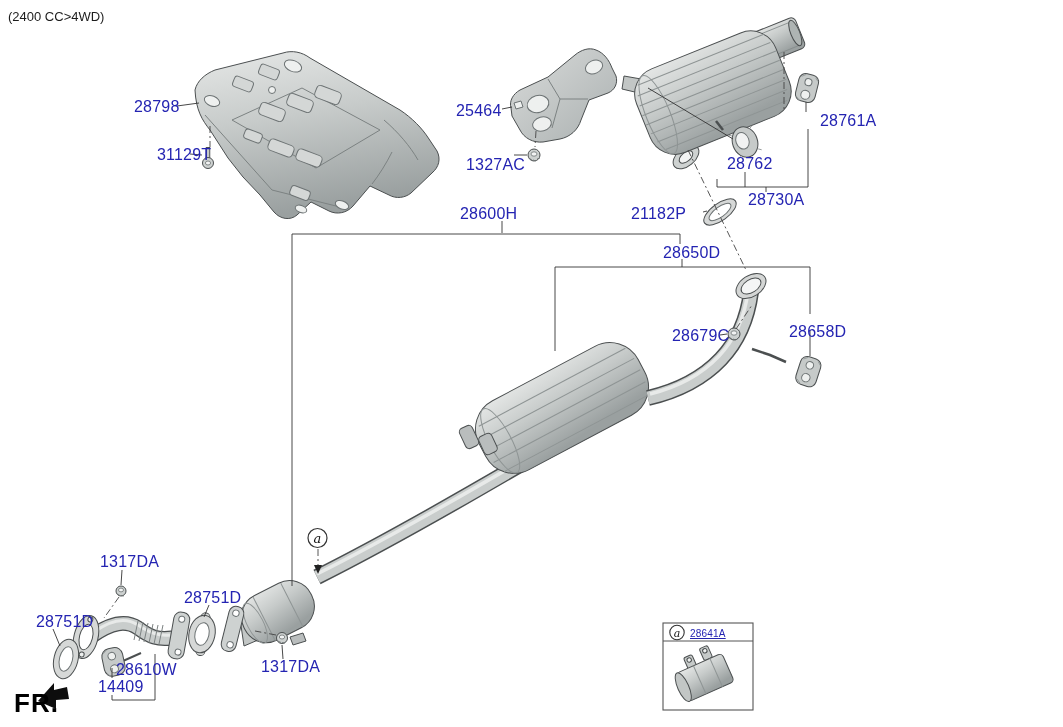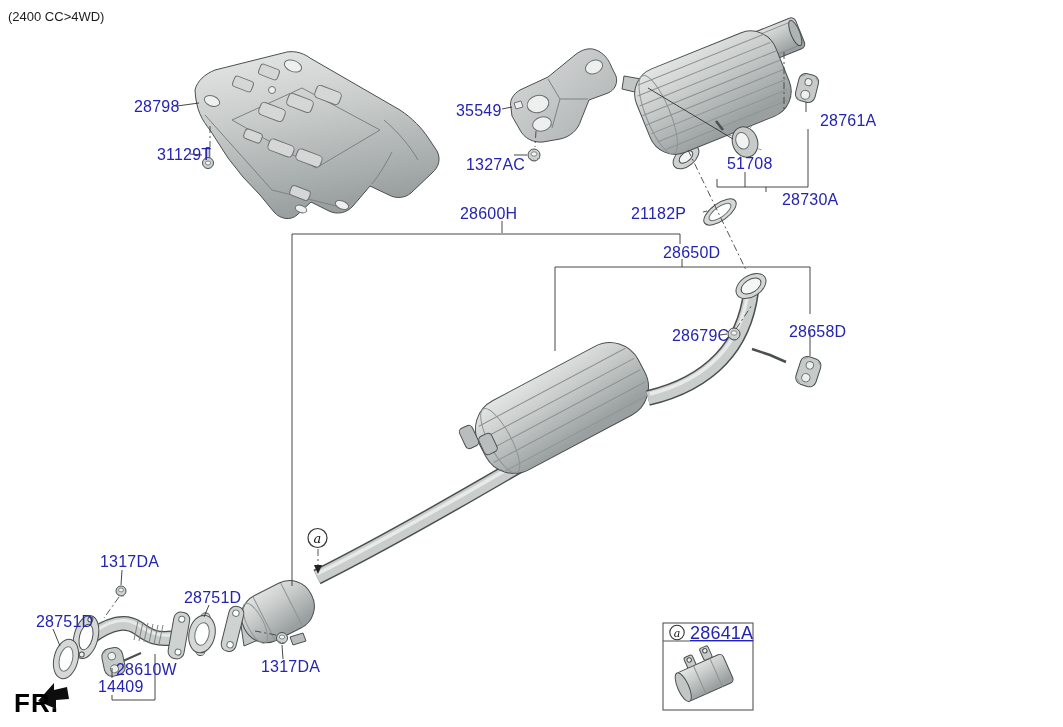--- a/index.html
+++ b/index.html
@@ -13,21 +13,21 @@
   html,body{margin:0;padding:0;background:#ffffff;}
   #stage{
     position:relative;width:1063px;height:727px;background:#ffffff;
     font-family:"Liberation Sans", sans-serif;overflow:hidden;
   }
   #artwork{position:absolute;left:0;top:0;}
   .plabel{
     position:absolute;color:var(--label-blue);font-size:16px;line-height:15px;
     letter-spacing:.2px;white-space:nowrap;cursor:pointer;
   }
-  .plabel.small{font-size:18px;text-decoration:underline;}
+  .plabel.small{font-size:10px;text-decoration:underline;}
   #diagram-title{
     position:absolute;left:8px;top:9px;color:var(--text-black);font-size:13px;
   }
   #fr-label{
     position:absolute;left:14px;top:688px;color:#000;font-size:26px;
     font-weight:bold;letter-spacing:1px;
   }
   svg text.marker{
     font-family:"DejaVu Serif", serif;font-style:italic;fill:#111;
   }
@@ -347,25 +347,25 @@
       </g>
     </g>
 
     <path d="M38,701 L54,683 L54,690 L67,687 L69,699 L56,700 L56,709 Z" fill="#0d0d0d"></path>
   </svg>
 
   <div id="diagram-title">(2400 CC&gt;4WD)</div>
 
   <div class="plabel" style="left:134px;top:99px">28798</div>
   <div class="plabel" style="left:157px;top:147px">31129T</div>
-  <div class="plabel" style="left:456px;top:103px">35549</div>
+  <div class="plabel" style="left:456px;top:103px">25464</div>
   <div class="plabel" style="left:466px;top:157px">1327AC</div>
   <div class="plabel" style="left:820px;top:113px">28761A</div>
-  <div class="plabel" style="left:727px;top:156px">51708</div>
-  <div class="plabel" style="left:782px;top:192px">28730A</div>
+  <div class="plabel" style="left:727px;top:156px">28762</div>
+  <div class="plabel" style="left:748px;top:192px">28730A</div>
   <div class="plabel" style="left:631px;top:206px">21182P</div>
   <div class="plabel" style="left:460px;top:206px">28600H</div>
   <div class="plabel" style="left:663px;top:245px">28650D</div>
   <div class="plabel" style="left:672px;top:328px">28679C</div>
   <div class="plabel" style="left:789px;top:324px">28658D</div>
   <div class="plabel" style="left:100px;top:554px">1317DA</div>
   <div class="plabel" style="left:36px;top:614px">28751D</div>
   <div class="plabel" style="left:184px;top:590px">28751D</div>
   <div class="plabel" style="left:261px;top:659px">1317DA</div>
   <div class="plabel" style="left:98px;top:679px">14409</div>

